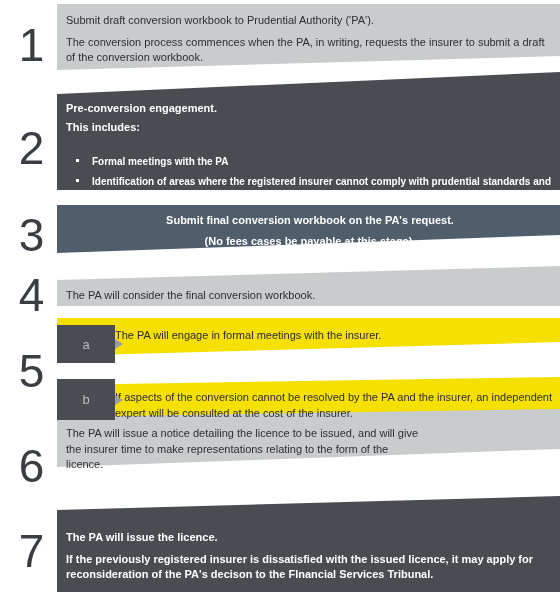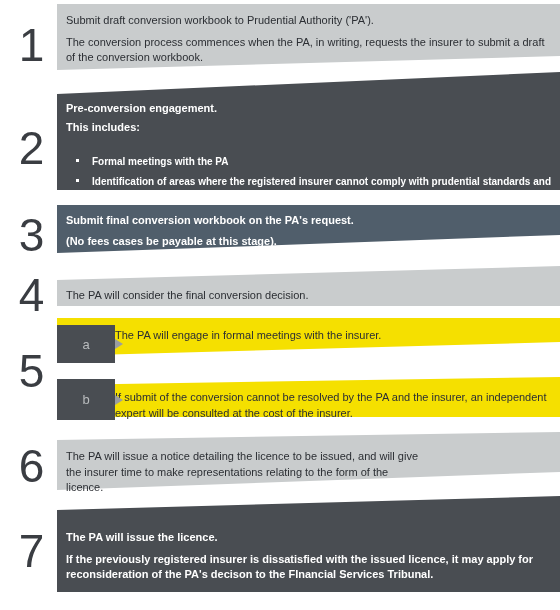--- a/index.html
+++ b/index.html
@@ -160,37 +160,37 @@
   </div>
 
   <div class="step">
     <div class="num" style="top:212px;">3</div>
     <div class="band" style="top:205px; height:60px;">
       <div class="shape">
         <svg viewBox="0 0 503 60" preserveAspectRatio="none">
           <polygon points="0,0 503,0 503,30 0,48" fill="#505e6b"></polygon>
         </svg>
       </div>
-      <div class="content" style="top:8px; left:9px;">
+      <div class="content" style="top:8px; left:9px;text-align:center;">
         <p class="txt dark-text" style="margin-bottom:5px;">Submit final conversion workbook on the PA's request.</p>
         <p class="txt dark-text">(No fees cases be payable at this stage).</p>
       </div>
     </div>
   </div>
 
   <div class="step">
     <div class="num" style="top:272px;">4</div>
     <div class="band" style="top:266px; height:52px;">
       <div class="shape">
         <svg viewBox="0 0 503 52" preserveAspectRatio="none">
           <polygon points="0,14 503,0 503,40 0,40" fill="#c9cccd"></polygon>
         </svg>
       </div>
       <div class="content" style="top:22px; left:9px;">
-        <p class="txt light-text">The PA will consider the final conversion decision.</p>
+        <p class="txt light-text">The PA will consider the final conversion workbook.</p>
       </div>
     </div>
   </div>
 
   <div class="step">
     <div class="num" style="top:348px;">5</div>
 
     <div class="band" style="top:318px; height:46px;">
       <div class="shape">
         <svg viewBox="0 0 503 46" preserveAspectRatio="none">
@@ -208,34 +208,34 @@
       <div class="tri"></div>
     </div>
 
     <div class="band" style="top:377px; height:46px;">
       <div class="shape">
         <svg viewBox="0 0 503 46" preserveAspectRatio="none">
           <polygon points="0,8 503,0 503,40 0,40" fill="#f5e000"></polygon>
         </svg>
       </div>
       <div class="content" style="top:13px; left:58px;">
-        <p class="txt light-text">If submit of the conversion cannot be resolved by the PA and the insurer, an independent expert will be consulted at the cost of the insurer.</p>
+        <p class="txt light-text">If aspects of the conversion cannot be resolved by the PA and the insurer, an independent expert will be consulted at the cost of the insurer.</p>
       </div>
     </div>
     <div class="sublabel" style="top:379px; height:41px;">
       <span>b</span>
     </div>
     <div class="notch" style="top:379px; height:41px;">
       <div class="tri"></div>
     </div>
   </div>
 
   <div class="step">
     <div class="num" style="top:443px;">6</div>
-    <div class="band" style="top:432px; height:62px;padding-left:37px;">
+    <div class="band" style="top:409px; height:62px;padding-left:37px;">
       <div class="shape">
         <svg viewBox="0 0 503 62" preserveAspectRatio="none">
           <polygon points="0,8 503,0 503,40 0,58" fill="#c9cccd"></polygon>
         </svg>
       </div>
       <div class="content" style="top:17px; left:9px;">
         <p class="txt light-text" style="max-width:360px;">The PA will issue a notice detailing the licence to be issued, and will give the insurer time to make representations relating to the form of the licence.</p>
       </div>
     </div>
   </div>

